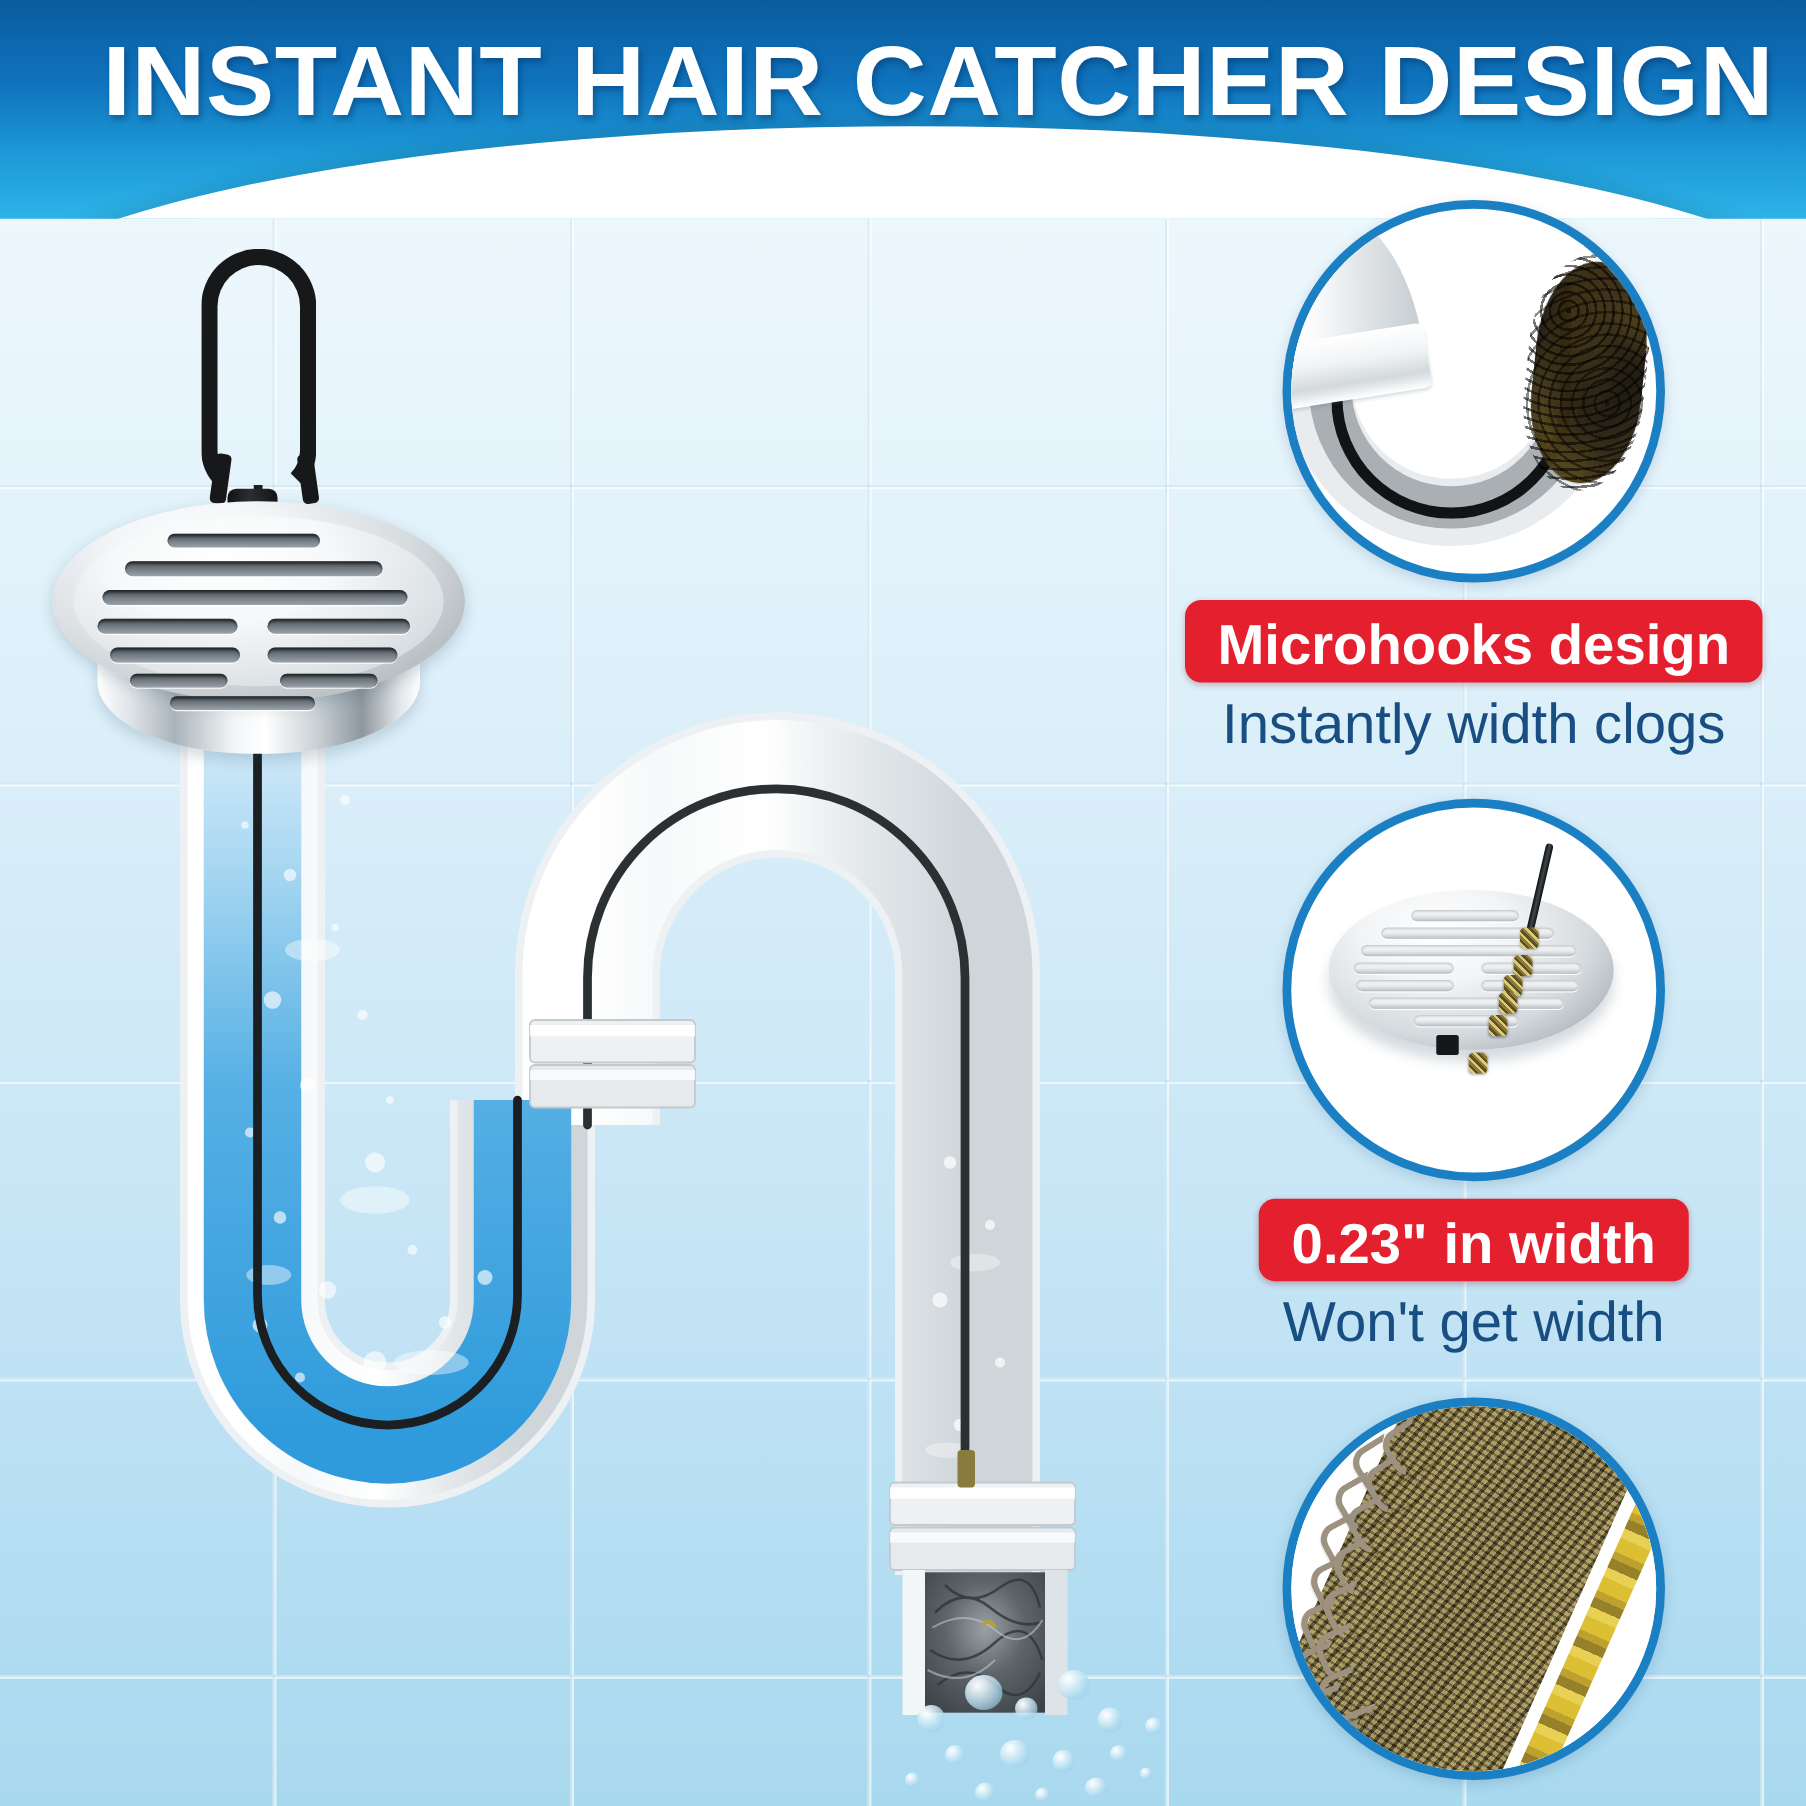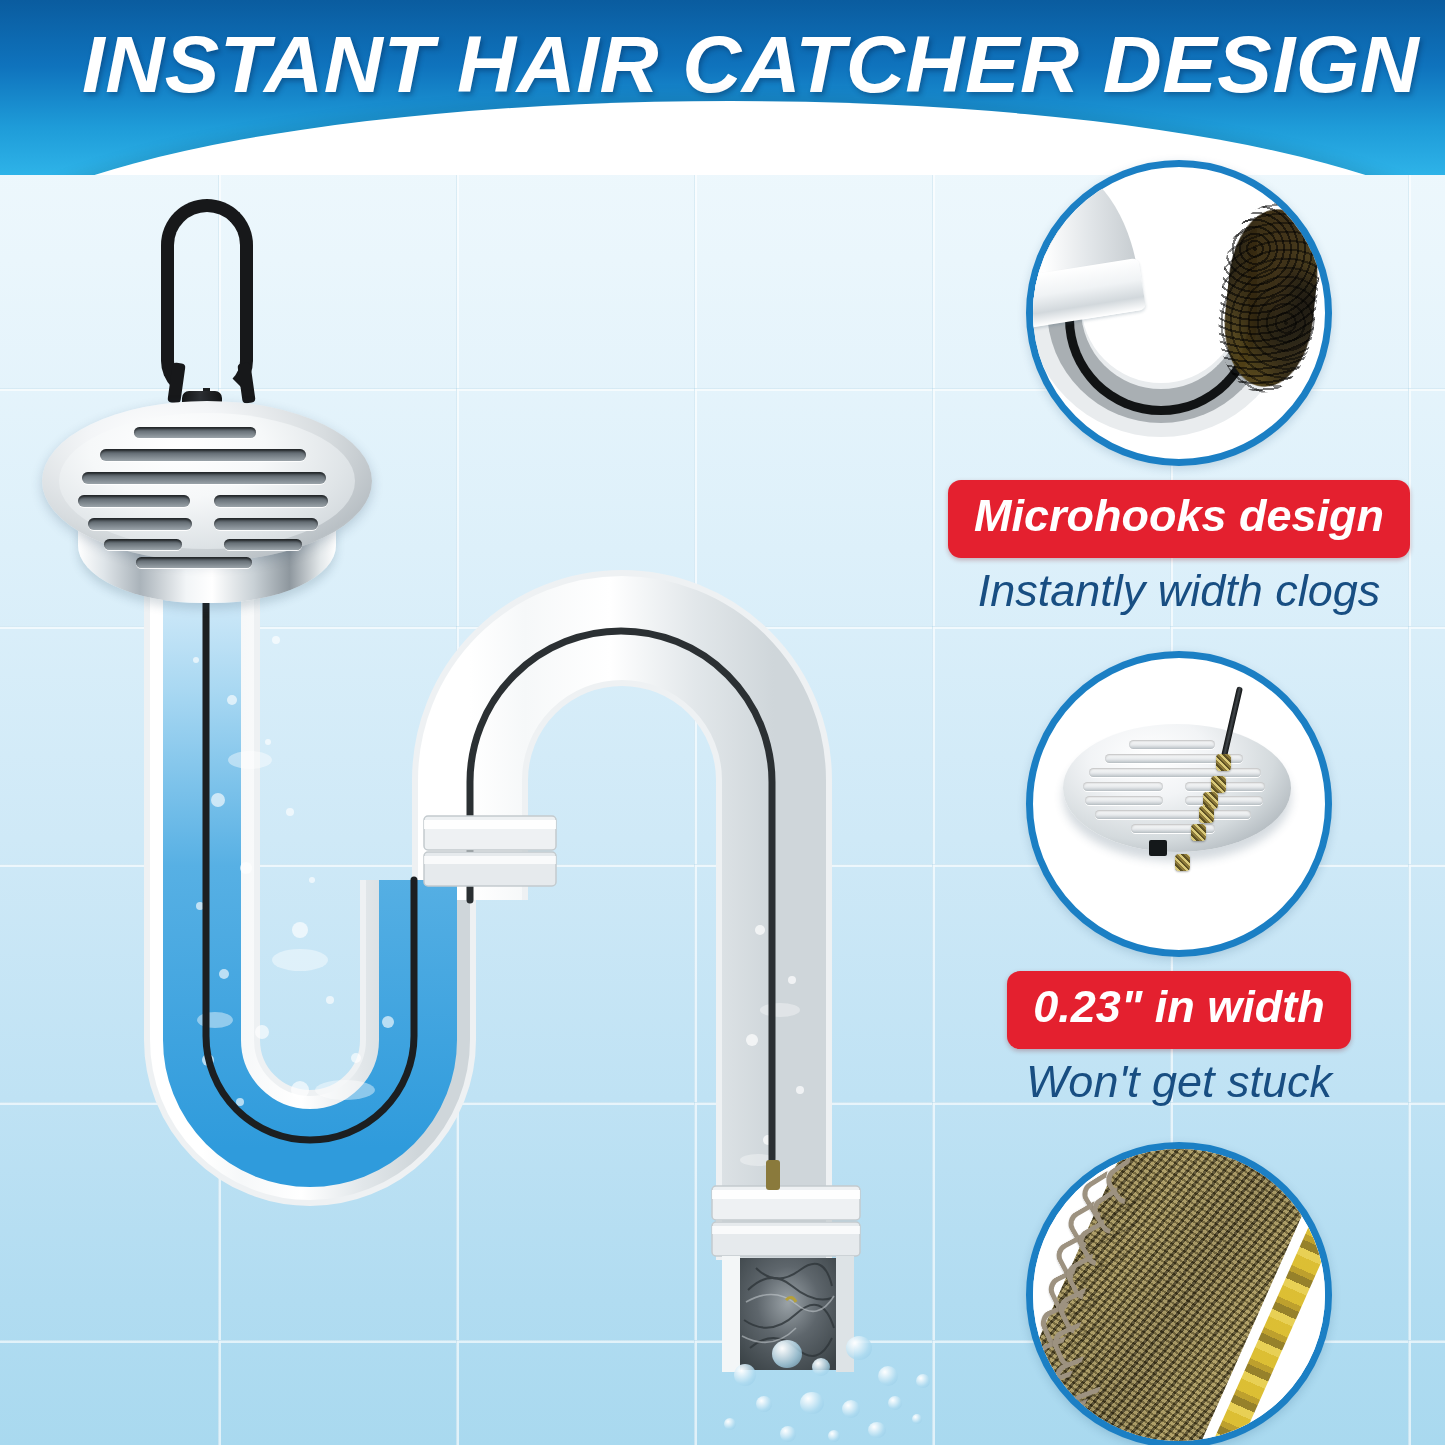--- a/index.html
+++ b/index.html
@@ -10,21 +10,20 @@
     width:1445px;height:1445px;
     overflow:hidden;
     background:linear-gradient(180deg,
        #f2fafd 0%,
        #eaf6fc 18%,
        #ddf0fa 38%,
        #cfe9f7 58%,
        #bfe2f4 76%,
        #b1dcf1 90%,
        #a9d9ef 100%);
-    font-style:italic;
   }
 
   
   .tiles{
     position:absolute;left:0;top:0;width:1445px;height:1445px;
     background-image:
       linear-gradient(to right, rgba(255,255,255,.85) 0 3px, transparent 3px),
       linear-gradient(to bottom, rgba(255,255,255,.85) 0 3px, transparent 3px);
     background-size:238px 238px, 238px 238px;
     background-position:-20px 150px,-20px 150px;
@@ -144,21 +143,21 @@
     box-shadow:0 3px 10px rgba(20,70,110,.18);
   }
   .badge{
     display:block;
     margin:14px auto 0;
     background:#e4202f;
     color:#ffffff;
     font-weight:bold;
     font-size:45px;
     line-height:45px;
-    padding:13px 26px 20px;
+    padding:13px 26px 8px;
     border-radius:13px;
     text-align:center;
     width:fit-content;
     box-shadow:0 2px 5px rgba(120,0,10,.28);
   }
   .subtitle{
     display:block;
     margin:7px auto 0;
     text-align:center;
     color:#184e82;
@@ -511,21 +510,21 @@
           <div class="hook-bit" style="left:183px;top:96px;"></div>
           <div class="hook-bit" style="left:178px;top:118px;"></div>
           <div class="hook-bit" style="left:170px;top:134px;"></div>
           <div class="hook-bit" style="left:166px;top:148px;"></div>
           <div class="hook-bit" style="left:158px;top:166px;"></div>
           <div class="hook-bit" style="left:142px;top:196px;"></div>
           <div style="position:absolute;left:116px;top:182px;width:18px;height:16px;background:#14181a;border-radius:2px;"></div>
         </div>
       </div>
       <div class="badge">0.23" in width</div>
-      <div class="subtitle">Won't get stuck</div>
+      <div class="subtitle">Won't get width</div>
     </div>
 
     <div class="feature" style="margin-top:34px;">
       <div class="circle-shot">
         <div class="c3">
           <div class="c3-band"></div>
           <div class="c3-stitch"></div>
 
           <div class="c3-hook" style="left:52px;top:28px;transform:rotate(-32deg);"></div>
           <div class="c3-hook" style="left:38px;top:58px;transform:rotate(-30deg);"></div>

